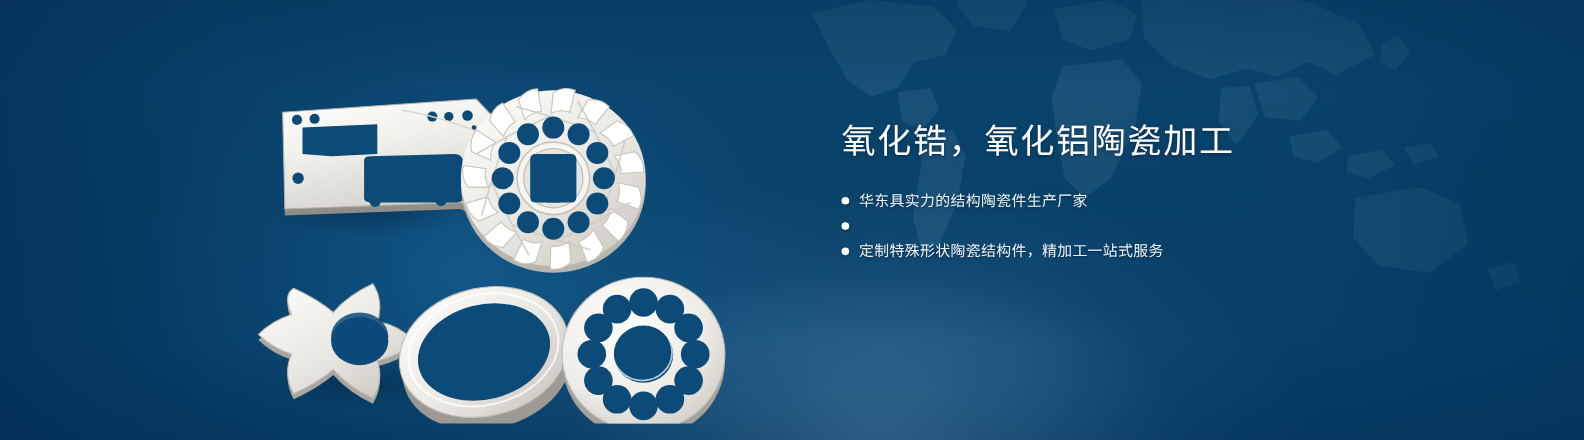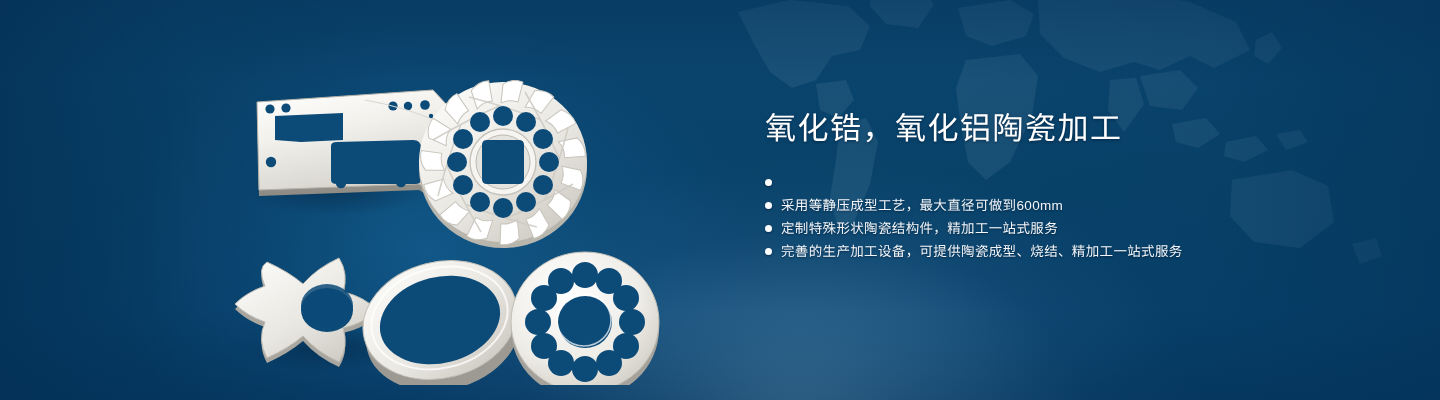--- a/index.html
+++ b/index.html
@@ -267,29 +267,25 @@
       </g>
     </svg>
   </div>
 
   <div class="copy">
     <div class="headline">氧化锆，氧化铝陶瓷加工</div>
 
     <ul class="bullets">
       <li class="bullet">
         <span class="dot"></span>
+        <span class="btext">华东具实力的结构陶瓷件生产厂家</span>
       </li>
       <li class="bullet">
         <span class="dot"></span>
-        <span class="btext">采用等静压成型工艺，最大直径可做到600mm</span>
       </li>
       <li class="bullet">
         <span class="dot"></span>
         <span class="btext">定制特殊形状陶瓷结构件，精加工一站式服务</span>
       </li>
-      <li class="bullet">
-        <span class="dot"></span>
-        <span class="btext">完善的生产加工设备，可提供陶瓷成型、烧结、精加工一站式服务</span>
-      </li>
     </ul>
   </div>
 
 </div>
 
 </body></html>

